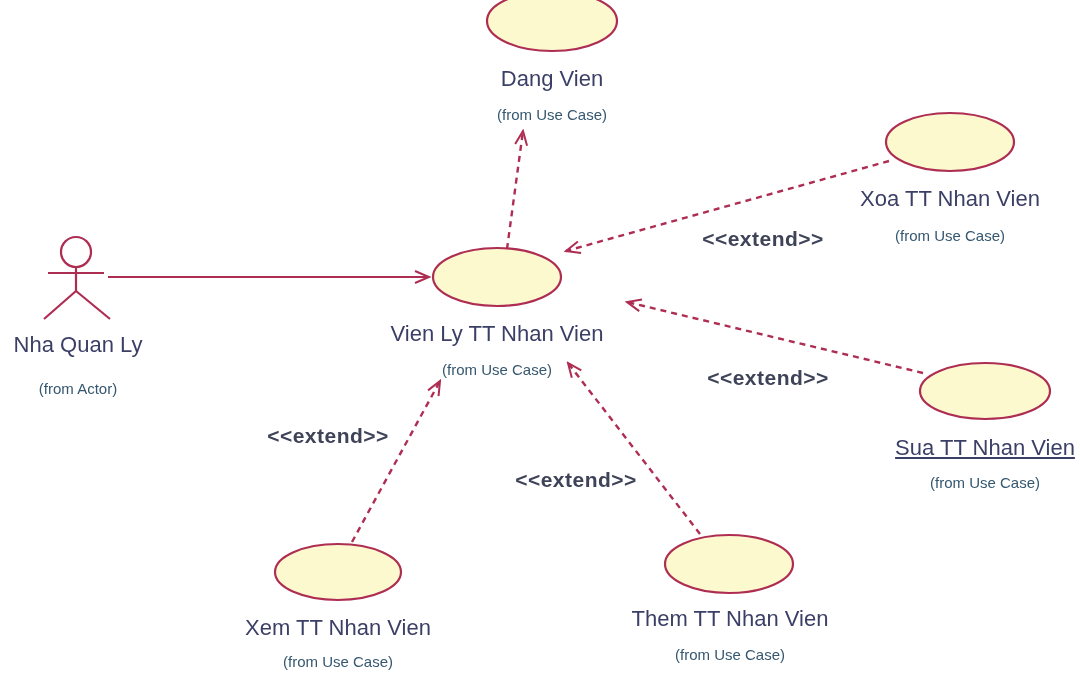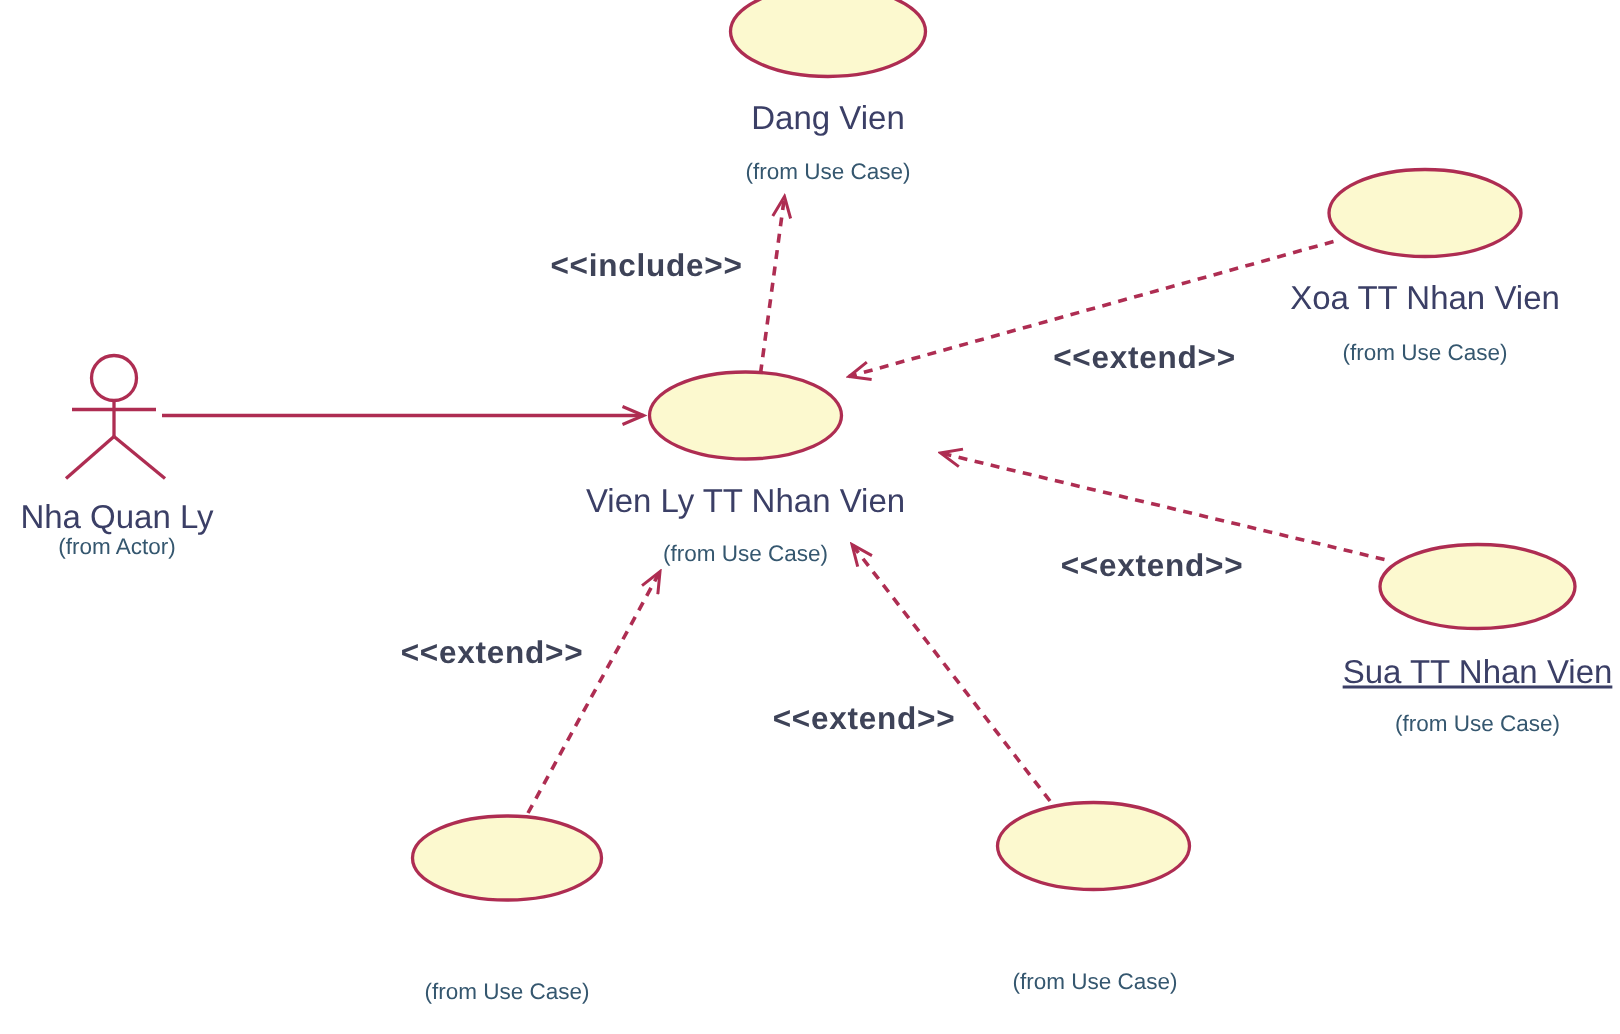--- a/index.html
+++ b/index.html
@@ -63,37 +63,38 @@
     <ellipse class="uc-ellipse" cx="729" cy="564" rx="64" ry="29"></ellipse>
 
     <line class="stroke-line dashed" x1="507" y1="249" x2="523" y2="131" marker-end="url(#arrow-open)"></line>
     <line class="stroke-line dashed" x1="889" y1="161" x2="566" y2="251" marker-end="url(#arrow-open)"></line>
     <line class="stroke-line dashed" x1="923" y1="373" x2="627" y2="302" marker-end="url(#arrow-open)"></line>
     <line class="stroke-line dashed" x1="352" y1="542" x2="440" y2="381" marker-end="url(#arrow-open)"></line>
     <line class="stroke-line dashed" x1="700" y1="534" x2="568" y2="363" marker-end="url(#arrow-open)"></line>
   </svg>
 
   <div class="label uc-name" style="left:78px;top:332px;">Nha Quan Ly</div>
-  <div class="label uc-from" style="left:78px;top:356px;">(from Actor)</div>
+  <div class="label uc-from" style="left:78px;top:380px;">(from Actor)</div>
 
   <div class="label uc-name" style="left:552px;top:66px;">Dang Vien</div>
   <div class="label uc-from" style="left:552px;top:106px;">(from Use Case)</div>
 
   <div class="label uc-name" style="left:950px;top:186px;">Xoa TT Nhan Vien</div>
   <div class="label uc-from" style="left:950px;top:227px;">(from Use Case)</div>
 
   <div class="label uc-name" style="left:497px;top:321px;">Vien Ly TT Nhan Vien</div>
   <div class="label uc-from" style="left:497px;top:361px;">(from Use Case)</div>
 
   <div class="label uc-name" style="left:985px;top:435px;text-decoration:underline;">Sua TT Nhan Vien</div>
   <div class="label uc-from" style="left:985px;top:474px;">(from Use Case)</div>
 
+  <div class="label uc-name" style="left:338px;top:615px;">Xem TT Nhan Vien</div>
   <div class="label uc-from" style="left:338px;top:653px;">(from Use Case)</div>
 
+  <div class="label uc-name" style="left:730px;top:606px;">Them TT Nhan Vien</div>
   <div class="label uc-from" style="left:730px;top:646px;">(from Use Case)</div>
 
-  <div class="label stereotype" style="left:431px;top:166px;">&lt;&lt;include&gt;&gt;</div>
   <div class="label stereotype" style="left:763px;top:227px;">&lt;&lt;extend&gt;&gt;</div>
   <div class="label stereotype" style="left:768px;top:366px;">&lt;&lt;extend&gt;&gt;</div>
   <div class="label stereotype" style="left:328px;top:424px;">&lt;&lt;extend&gt;&gt;</div>
   <div class="label stereotype" style="left:576px;top:468px;">&lt;&lt;extend&gt;&gt;</div>
 
 </div>
 
 </body></html>

